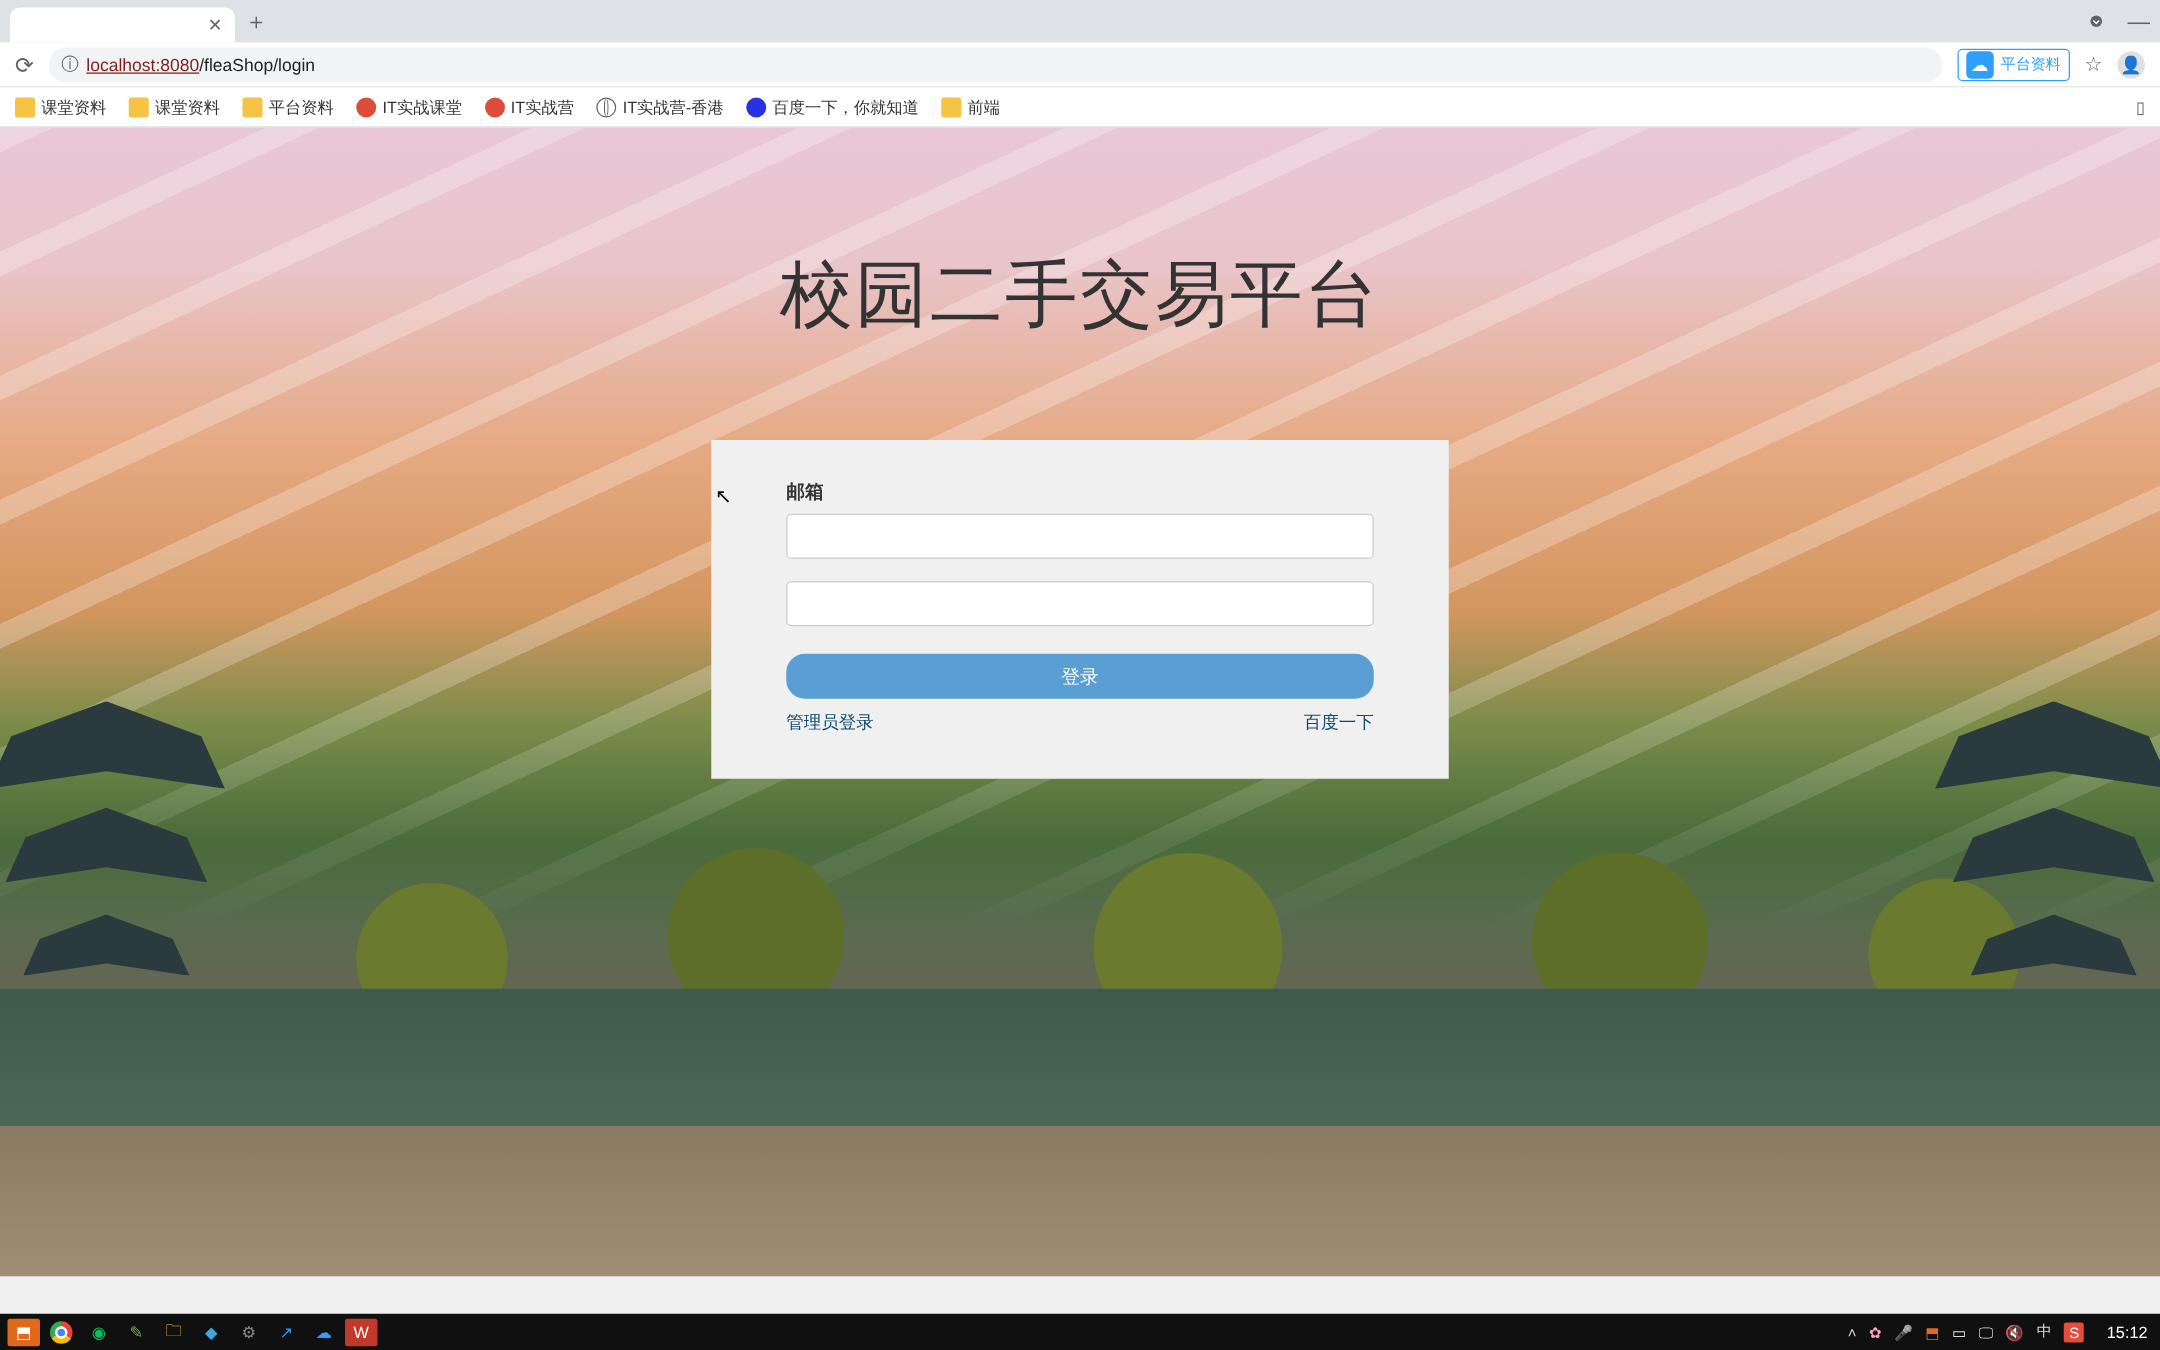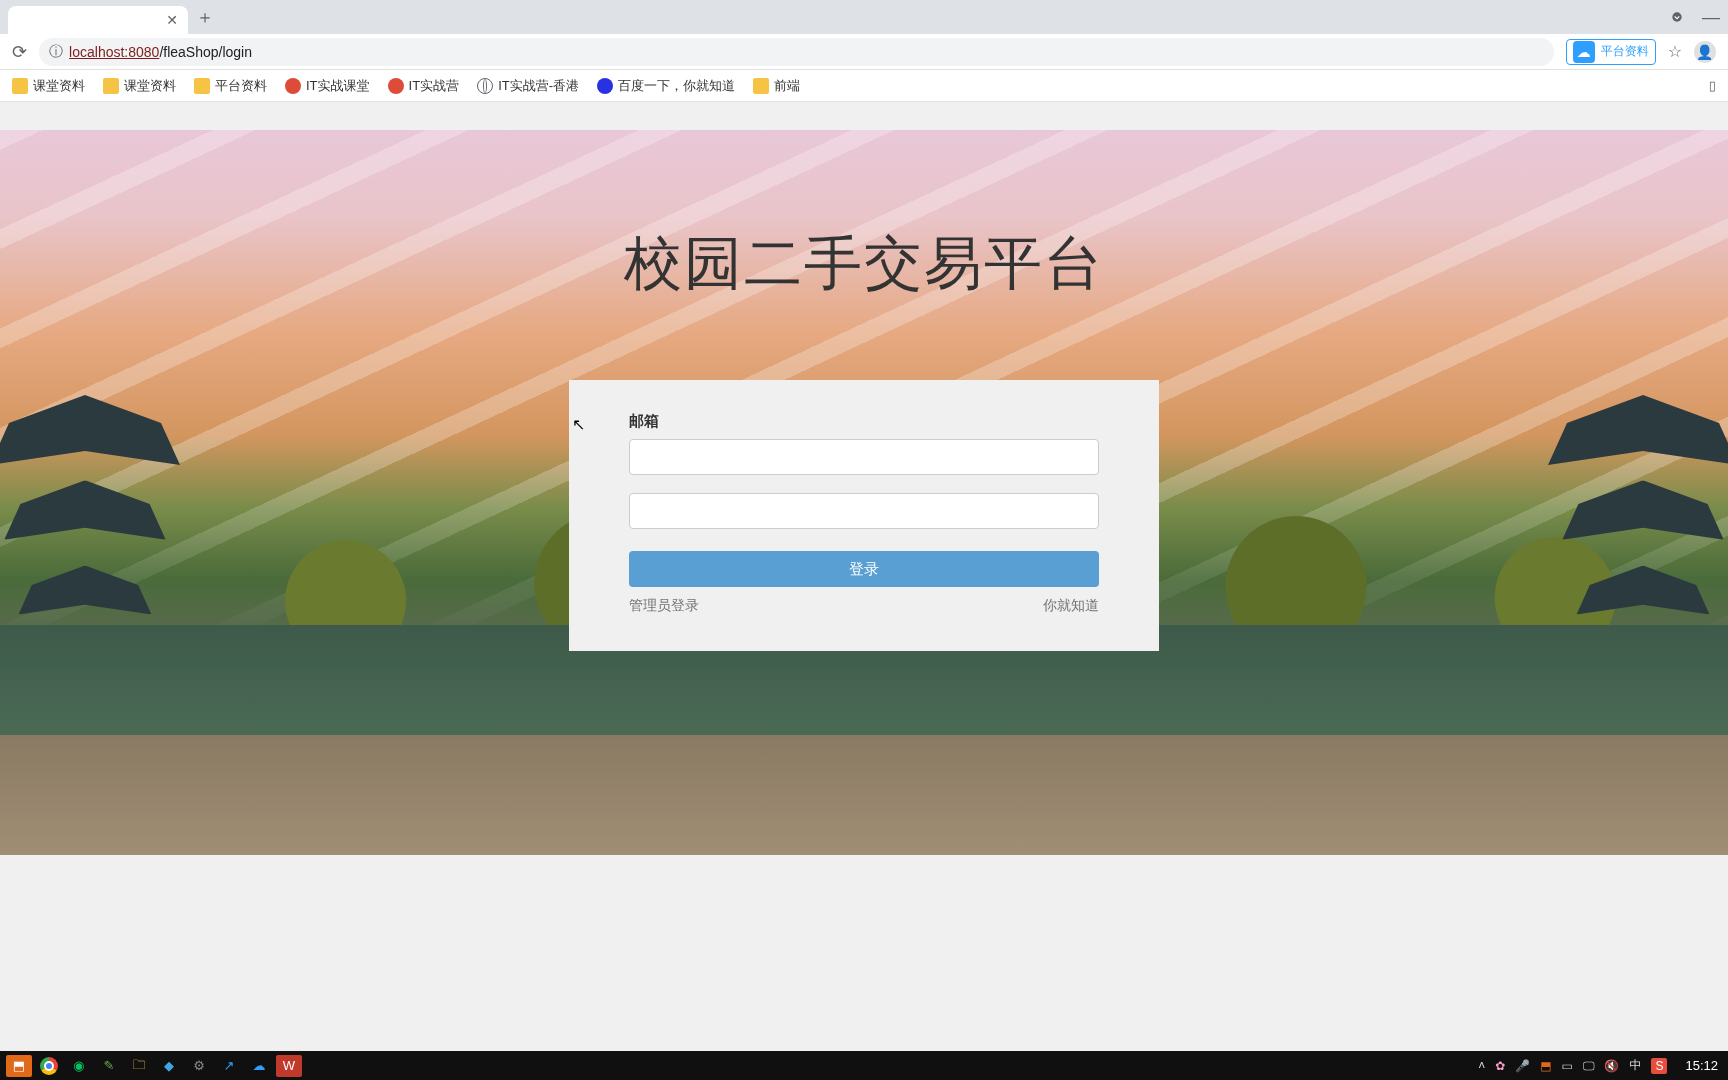--- a/index.html
+++ b/index.html
@@ -29,27 +29,26 @@
     .bookmark { display: flex; align-items: center; gap: 5px; color: #333; cursor: pointer; }
     .bm-icon { width: 16px; height: 16px; border-radius: 2px; }
     .bm-folder { background: #f6c445; }
     .bm-red { background: #dd4b39; border-radius: 50%; }
     .bm-globe { border: 1.5px solid #5f6368; border-radius: 50%; position: relative; }
     .bm-globe::after { content: ""; position: absolute; inset: 0; border-left: 1px solid #5f6368; border-right: 1px solid #5f6368; border-radius: 50%; left: 5px; right: 5px; }
     .bm-baidu { background: #2932e1; border-radius: 50%; }
     .bookmarks-more { margin-left: auto; color: #5f6368; }
 
     
-    .page-area { position: relative; height: 725px; overflow: hidden;
+    .page-area { position: relative; height: 919px; overflow: hidden;
       background:
         linear-gradient(to bottom,
           #e8c7d8 0%, #e9c4c9 12%, #e6a982 28%, #d4965f 42%,
           #7a8c4a 52%, #4a6b3a 62%, #5a6a4f 70%, #6e6355 80%,
           #8a7862 90%, #9a8872 100%);
-      margin-top: 28px;
     }
     
     .page-area::before { content: ""; position: absolute; inset: 0; background:
       repeating-linear-gradient(155deg, rgba(255,255,255,0.25) 0 18px, rgba(255,255,255,0) 18px 90px);
       mix-blend-mode: screen; pointer-events: none;
       mask: linear-gradient(to bottom, #000 0%, #000 45%, transparent 70%);
       -webkit-mask: linear-gradient(to bottom, #000 0%, #000 45%, transparent 70%);
     }
     
     .water { position: absolute; left: 0; right: 0; bottom: 120px; height: 110px; background: linear-gradient(#3d5a4a, #4b6a55); }
@@ -72,23 +71,23 @@
 
     .page-title { position: absolute; top: 95px; left: 50%; transform: translateX(-50%);
       font-size: 58px; color: #333; font-weight: 300; letter-spacing: 2px; }
 
     .login-card { position: absolute; top: 250px; left: 50%; transform: translateX(-50%);
       width: 590px; background: #f0f0f0; padding: 32px 60px 36px; }
     .form-group { margin-bottom: 18px; }
     .form-label { display: block; font-size: 15px; font-weight: 600; color: #333; margin-bottom: 8px; }
     .form-input { width: 100%; height: 36px; border: 1px solid #ccc; border-radius: 4px; padding: 0 10px; font-size: 14px; background: #fff; }
     .button-row { display: flex; gap: 22px; margin-top: 22px; }
-    .btn { flex: 1; height: 36px; border: none; border-radius: 4px; background: #5a9fd4; color: #fff; font-size: 15px; cursor: pointer; }
+    .btn { flex: 1; height: 36px; border: none; border-radius: 15px; background: #5a9fd4; color: #fff; font-size: 15px; cursor: pointer; }
     .link-row { display: flex; justify-content: space-between; margin-top: 10px; font-size: 14px; }
-    .link-row a { color: #737373; text-decoration: none; cursor: pointer; text-align: right; }
+    .link-row a { color: #0c4a6e; text-decoration: none; cursor: pointer; text-align: right; }
 
     .cursor { position: absolute; top: 285px; left: 572px; font-size: 16px; color: #000; pointer-events: none; }
 
     
     .taskbar { position: absolute; bottom: 0; left: 0; right: 0; height: 29px; background: #101010; display: flex; align-items: center; padding: 0 6px; gap: 4px; }
     .tb-icon { width: 26px; height: 22px; display: flex; align-items: center; justify-content: center; font-size: 13px; color: #ddd; cursor: pointer; border-radius: 2px; }
     .tb-icon.orange { background: #e06a1a; color: #fff; }
     .tb-icon.red { background: #c0392b; color: #fff; }
     .tb-chrome { position: relative; width: 18px; height: 18px; border-radius: 50%; background: conic-gradient(#ea4335 0 120deg, #fbbc05 120deg 240deg, #34a853 240deg 360deg); }
     .tb-chrome::after { content: ""; position: absolute; inset: 4px; background: #4285f4; border: 2px solid #fff; border-radius: 50%; }
@@ -189,21 +188,21 @@
       <input class="form-input" type="text" style="">
     </div>
     <div class="form-group">
       <input class="form-input" type="password" style="">
     </div>
     <div class="button-row">
       <button class="btn">登录</button>
     </div>
     <div class="link-row">
       <a>管理员登录</a>
-      <a>你就知道</a>
+      <a>百度一下</a>
     </div>
   </div>
 
   <span class="cursor">↖</span>
 </div>
 
 <div class="taskbar">
   <div class="tb-icon orange">⬒</div>
   <div class="tb-icon">
       <div class="tb-chrome"></div>

